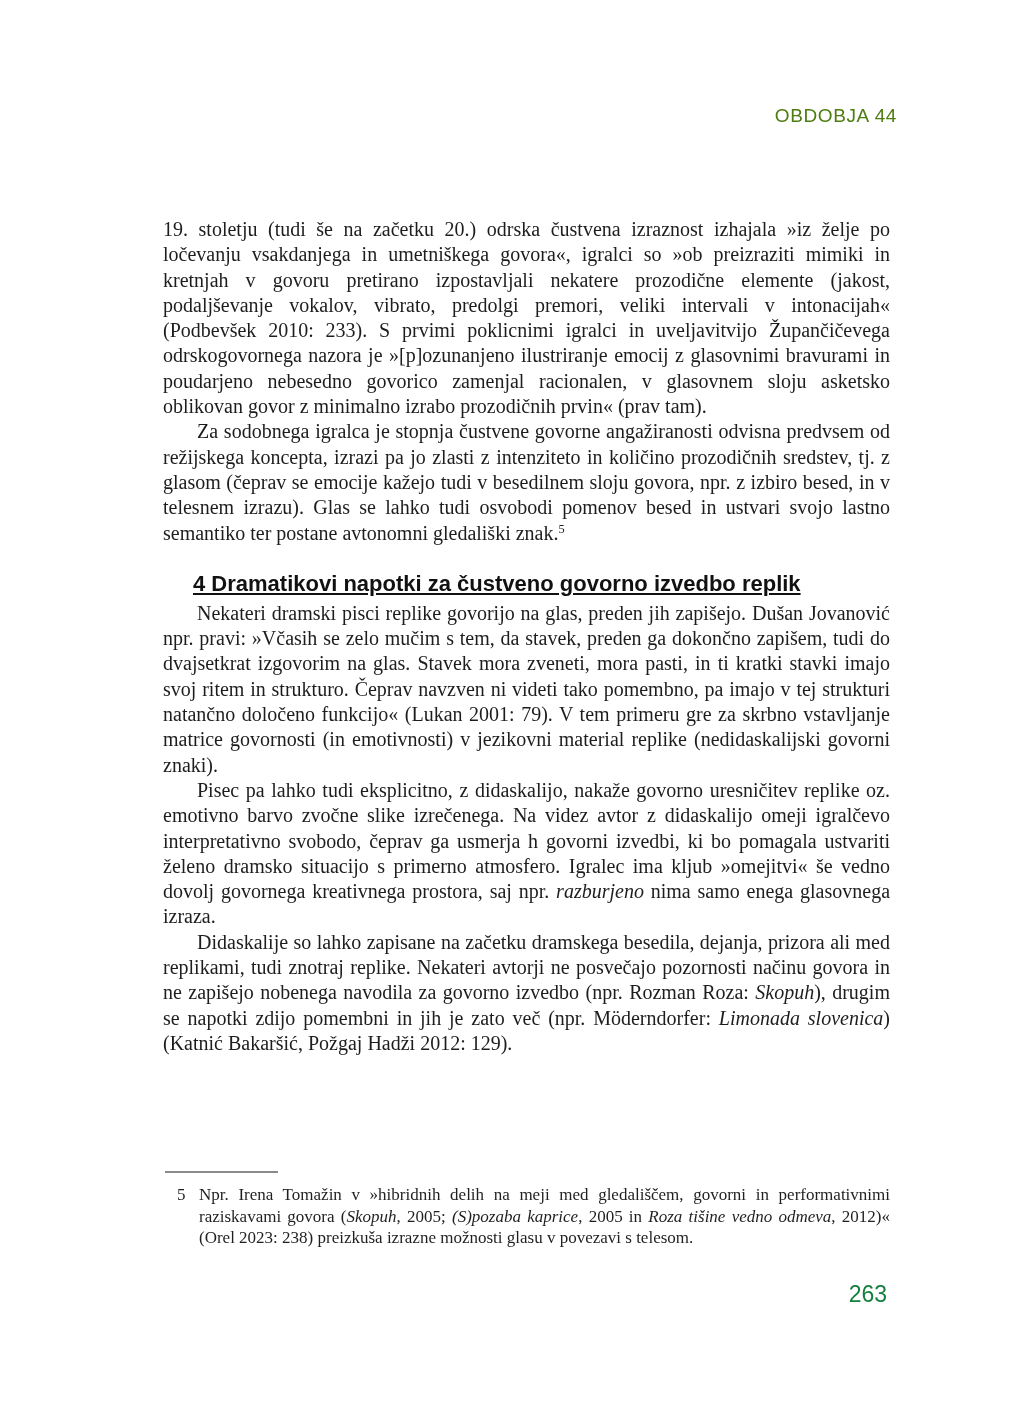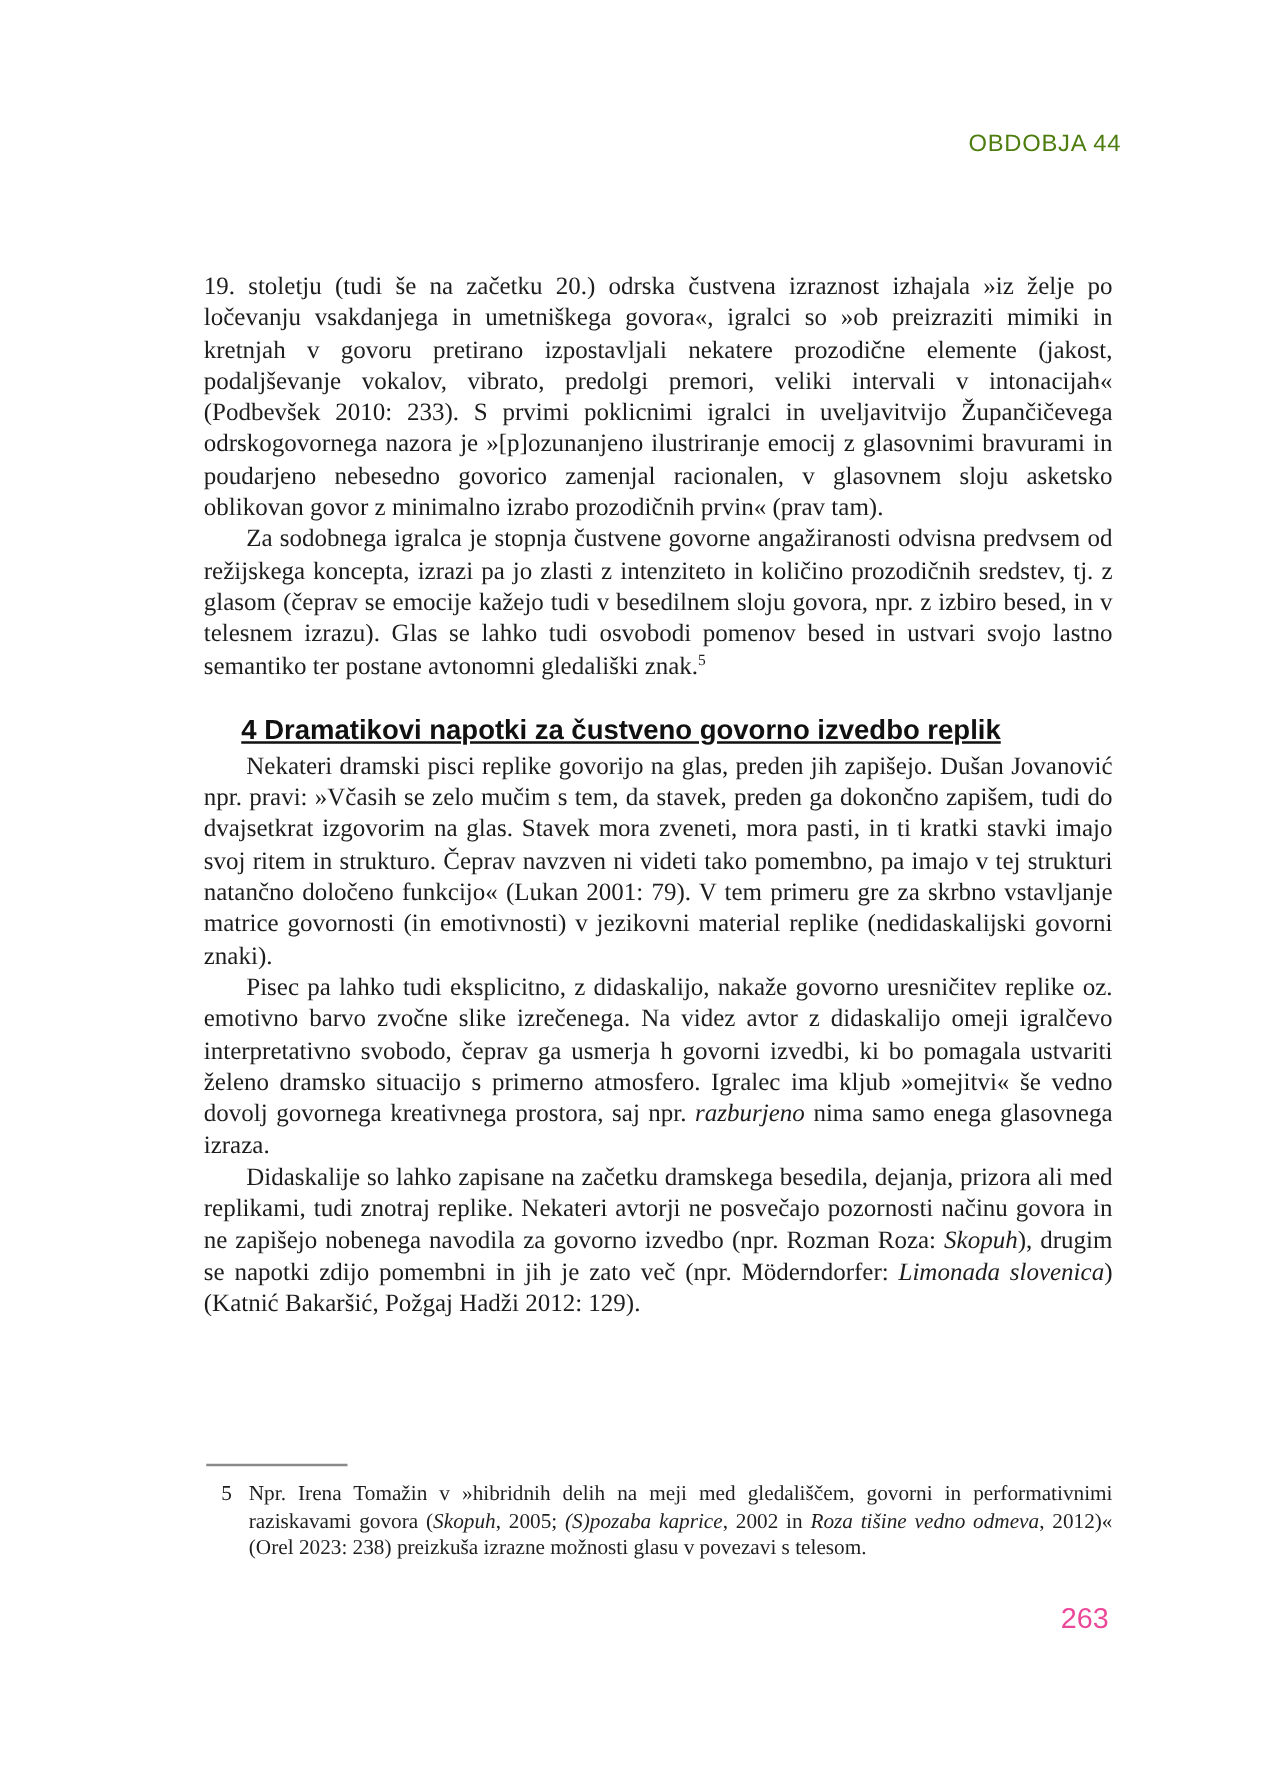--- a/index.html
+++ b/index.html
@@ -70,21 +70,21 @@
     flex:0 0 36px;
     box-sizing:border-box;
     padding-left:14px;
   }
   .fn-text { flex:1; }
   .page-number {
     position:absolute;
     top:1281px; right:137px;
     font-family:"Liberation Sans", sans-serif;
     font-size:23px;
-    color:#ec4899;
+    color:#15803d;
   }
 </style>
 </head>
 <body>
 
 <div class="page">
 
   <div class="running-head">OBDOBJA 44</div>
 
   <main class="content">
@@ -93,19 +93,19 @@
     <h2 class="section-heading">4 Dramatikovi napotki za čustveno govorno izvedbo replik</h2>
     <p class="para"><span>Nekateri dramski pisci replike govorijo na glas, preden jih zapišejo. Dušan Jovanović npr. pravi: »Včasih se zelo mučim s tem, da stavek, preden ga dokončno zapišem, tudi do dvajsetkrat izgovorim na glas. Stavek mora zveneti, mora pasti, in ti kratki stavki imajo svoj ritem in strukturo. Čeprav navzven ni videti tako pomembno, pa imajo v tej strukturi natančno določeno funkcijo« (Lukan 2001: 79). V tem primeru gre za skrbno vstavljanje matrice govornosti (in emotivnosti) v jezikovni material replike (nedidaskalijski govorni znaki).</span></p>
     <p class="para"><span>Pisec pa lahko tudi eksplicitno, z didaskalijo, nakaže govorno uresničitev replike oz. emotivno barvo zvočne slike izrečenega. Na videz avtor z didaskalijo omeji igralčevo interpretativno svobodo, čeprav ga usmerja h govorni izvedbi, ki bo pomagala ustvariti želeno dramsko situacijo s primerno atmosfero. Igralec ima kljub »omejitvi« še vedno dovolj govornega kreativnega prostora, saj npr. </span><i>razburjeno</i><span> nima samo enega glasovnega izraza.</span></p>
     <p class="para"><span>Didaskalije so lahko zapisane na začetku dramskega besedila, dejanja, prizora ali med replikami, tudi znotraj replike. Nekateri avtorji ne posvečajo pozornosti načinu govora in ne zapišejo nobenega navodila za govorno izvedbo (npr. Rozman Roza: </span><i>Skopuh</i><span>), drugim se napotki zdijo pomembni in jih je zato več (npr. Möderndorfer: </span><i>Limonada slovenica</i><span>) (Katnić Bakaršić, Požgaj Hadži 2012: 129).</span></p>
   </main>
 
   <div class="footnote-area">
     <div class="fn-rule"></div>
     <div class="footnote">
       <span class="fn-num">5</span>
-      <span class="fn-text"><span>Npr. Irena Tomažin v »hibridnih delih na meji med gledališčem, govorni in performativnimi raziskavami govora (</span><i>Skopuh</i><span>, 2005; </span><i>(S)pozaba kaprice</i><span>, 2002 in </span><i>Roza tišine vedno odmeva</i><span>, 2012)« (Orel 2023: 238) preizkuša izrazne možnosti glasu v povezavi s telesom.</span></span>
+      <span class="fn-text"><span>Npr. Irena Tomažin v »hibridnih delih na meji med gledališčem, govorni in performativnimi raziskavami govora (</span><i>Skopuh</i><span>, 2005; </span><i>(S)pozaba kaprice</i><span>, 2005 in </span><i>Roza tišine vedno odmeva</i><span>, 2012)« (Orel 2023: 238) preizkuša izrazne možnosti glasu v povezavi s telesom.</span></span>
     </div>
   </div>
 
   <div class="page-number">263</div>
 
 </div>
 
 </body></html>

